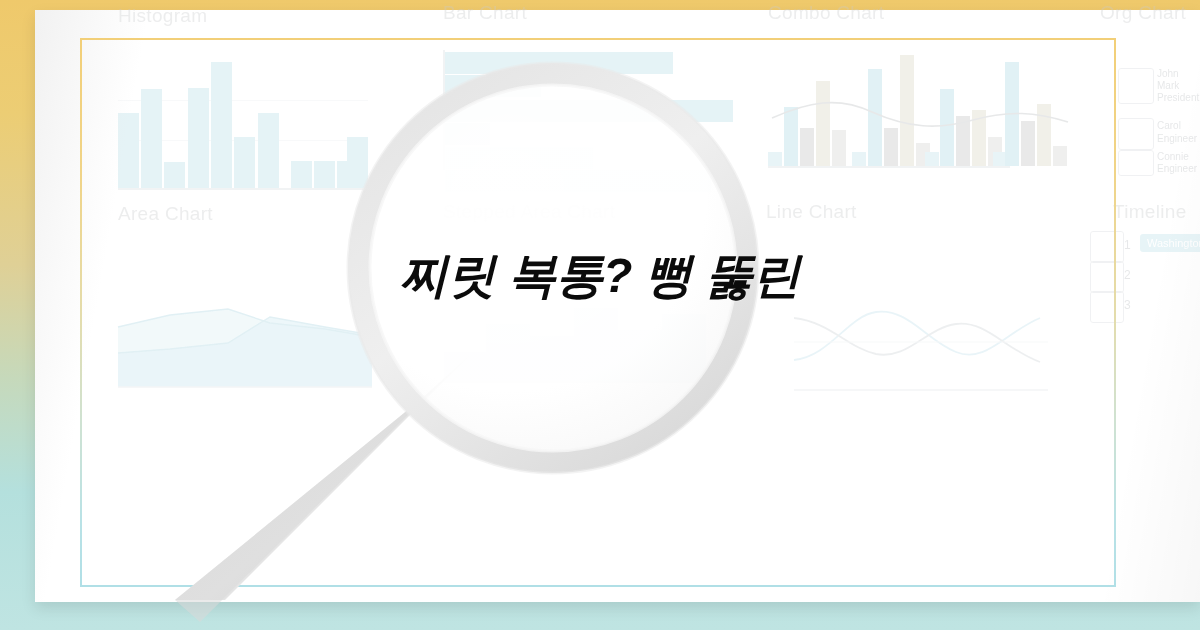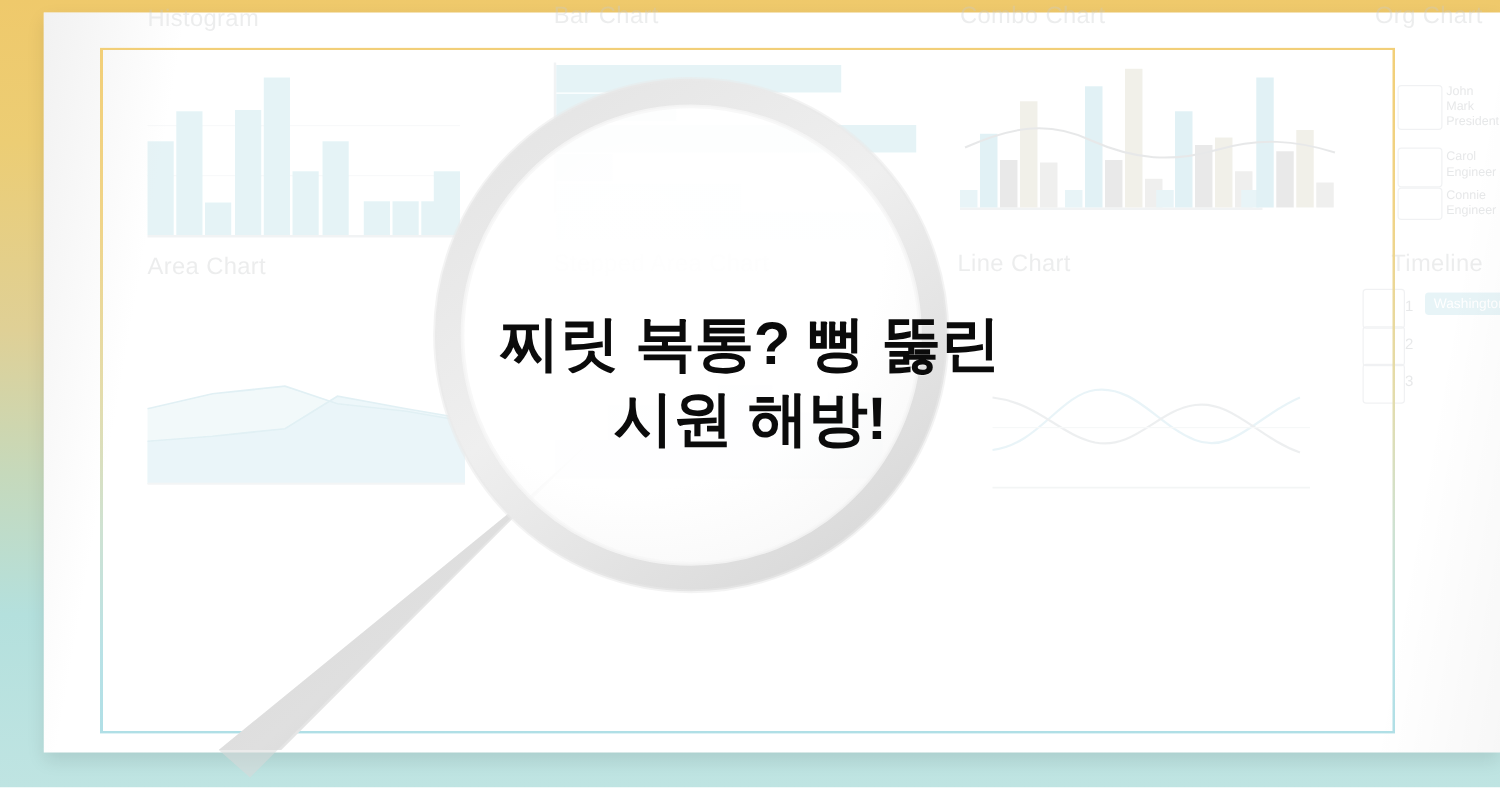--- a/index.html
+++ b/index.html
@@ -65,21 +65,21 @@
   #mag{position:absolute;left:0;top:0;width:1200px;height:630px;pointer-events:none;}
 
   
   #headline{
     position:absolute;left:0;top:246px;width:1200px;
     text-align:center;
     font-weight:bold;font-size:48px;line-height:60px;color:#0b0b0b;
     letter-spacing:-0.5px;
     text-shadow:0 1px 0 rgba(255,255,255,.35);
   }
-  #headline .l{display:block;}
+  #headline .l{display:block;font-style:italic;}
 </style>
 </head>
 <body>
 
 <div id="stage">
 
   <div id="card"></div>
 
   <div id="faint">
 
@@ -227,16 +227,15 @@
 
     <circle cx="553" cy="268" r="188" fill="url(#lensGrad)"></circle>
 
     <circle cx="553" cy="268" r="194" fill="none" stroke="url(#ringGrad)" stroke-width="22"></circle>
     <circle cx="553" cy="268" r="205" fill="none" stroke="#e9e9e9" stroke-width="3" opacity=".55"></circle>
     <circle cx="553" cy="268" r="183" fill="none" stroke="#f6f6f6" stroke-width="3" opacity=".8"></circle>
   </svg>
 
   <div id="headline">
     <span class="l">찌릿 복통? 뻥 뚫린</span>
-    <span class="l">시원 해방!</span>
   </div>
 
 </div>
 
 </body></html>

